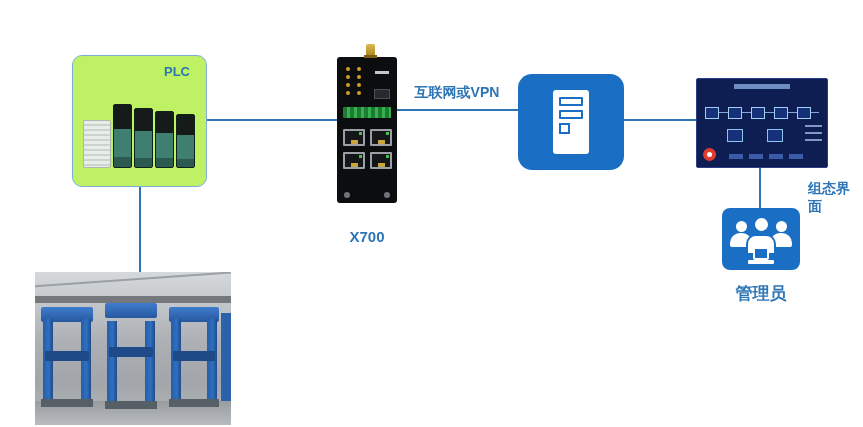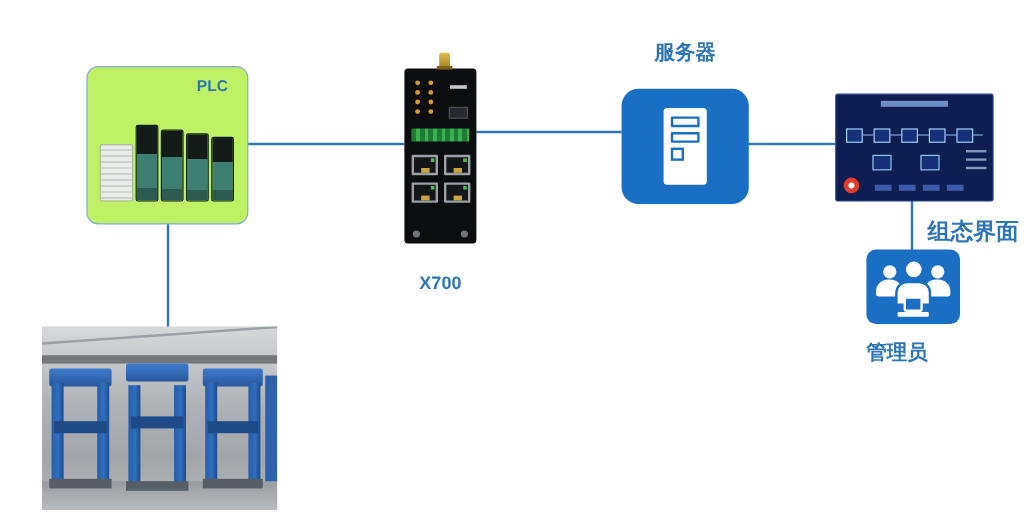--- a/index.html
+++ b/index.html
@@ -84,35 +84,35 @@
   .s-side.t2{top:53px;}
   .s-side.t3{top:60px;}
   .s-btn{position:absolute;bottom:8px;width:14px;height:5px;background:#3b5ba8;}
   .s-btn.k1{left:32px;}
   .s-btn.k2{left:52px;}
   .s-btn.k3{left:72px;}
   .s-btn.k4{left:92px;}
   .s-logo{position:absolute;left:6px;bottom:6px;width:13px;height:13px;border-radius:50%;background:var(--logo-red,#E23B2E);}
   .s-logo::after{content:"";position:absolute;left:4px;top:4px;width:5px;height:5px;border-radius:50%;background:#ffffff;}
 
-  .scada-label{position:absolute;left:773px;top:180px;color:var(--accent,#2E75B6);font-weight:bold;font-size:19px;}
+  .scada-label{position:absolute;left:808px;top:180px;color:var(--accent,#2E75B6);font-weight:bold;font-size:14px;}
 
   
   .admin-icon{position:absolute;left:722px;top:208px;width:78px;height:62px;background:var(--icon-blue,#1A6FC4);border-radius:8px;overflow:hidden;}
   .person{position:absolute;}
   .person .head{width:11px;height:11px;border-radius:50%;background:#ffffff;margin:0 auto;}
   .person .body{width:22px;height:14px;border-radius:10px 10px 2px 2px;background:#ffffff;margin-top:1px;}
   .person.pl{left:8px;top:13px;}
   .person.pr{right:8px;top:13px;}
   .person.pc{left:50%;top:8px;transform:translateX(-50%);}
   .person.pc .head{width:13px;height:13px;border:2px solid var(--icon-blue,#1A6FC4);}
   .person.pc .body{width:26px;height:17px;border:2px solid var(--icon-blue,#1A6FC4);}
   .laptop{position:absolute;left:50%;bottom:6px;transform:translateX(-50%);width:26px;height:4px;background:#ffffff;border-radius:1px;}
   .laptop::before{content:"";position:absolute;left:5px;bottom:4px;width:12px;height:9px;background:var(--icon-blue,#1A6FC4);border:2px solid #ffffff;border-radius:2px;}
-  .admin-label{position:absolute;left:722px;top:282px;width:78px;color:var(--accent,#2E75B6);font-weight:bold;font-size:17px;}
+  .admin-label{position:absolute;left:722px;top:282px;width:78px;text-align:center;color:var(--accent,#2E75B6);font-weight:bold;font-size:17px;}
 </style>
 </head>
 <body>
 
 <div class="stage">
 
   <div class="line h" style="left:205px;top:119px;width:132px;"></div>
   <div class="line v" style="left:139px;top:185px;height:92px;"></div>
   <div class="line h" style="left:397px;top:109px;width:121px;"></div>
   <div class="line h" style="left:624px;top:119px;width:72px;"></div>
@@ -176,22 +176,22 @@
       <div class="port"></div>
       <div class="port"></div>
       <div class="port"></div>
       <div class="port"></div>
     </div>
     <div class="screw sl"></div>
     <div class="screw sr"></div>
   </div>
   <div class="router-label">X700</div>
 
-
-  <div class="server-label">服务器</div>
+  <div class="internet-label">互联网或VPN</div>
+
   <div class="server-icon">
     <div class="tower">
       <div class="slot"></div>
       <div class="slot"></div>
       <div class="btn"></div>
     </div>
   </div>
 
   <div class="scada">
     <div class="s-title"></div>

